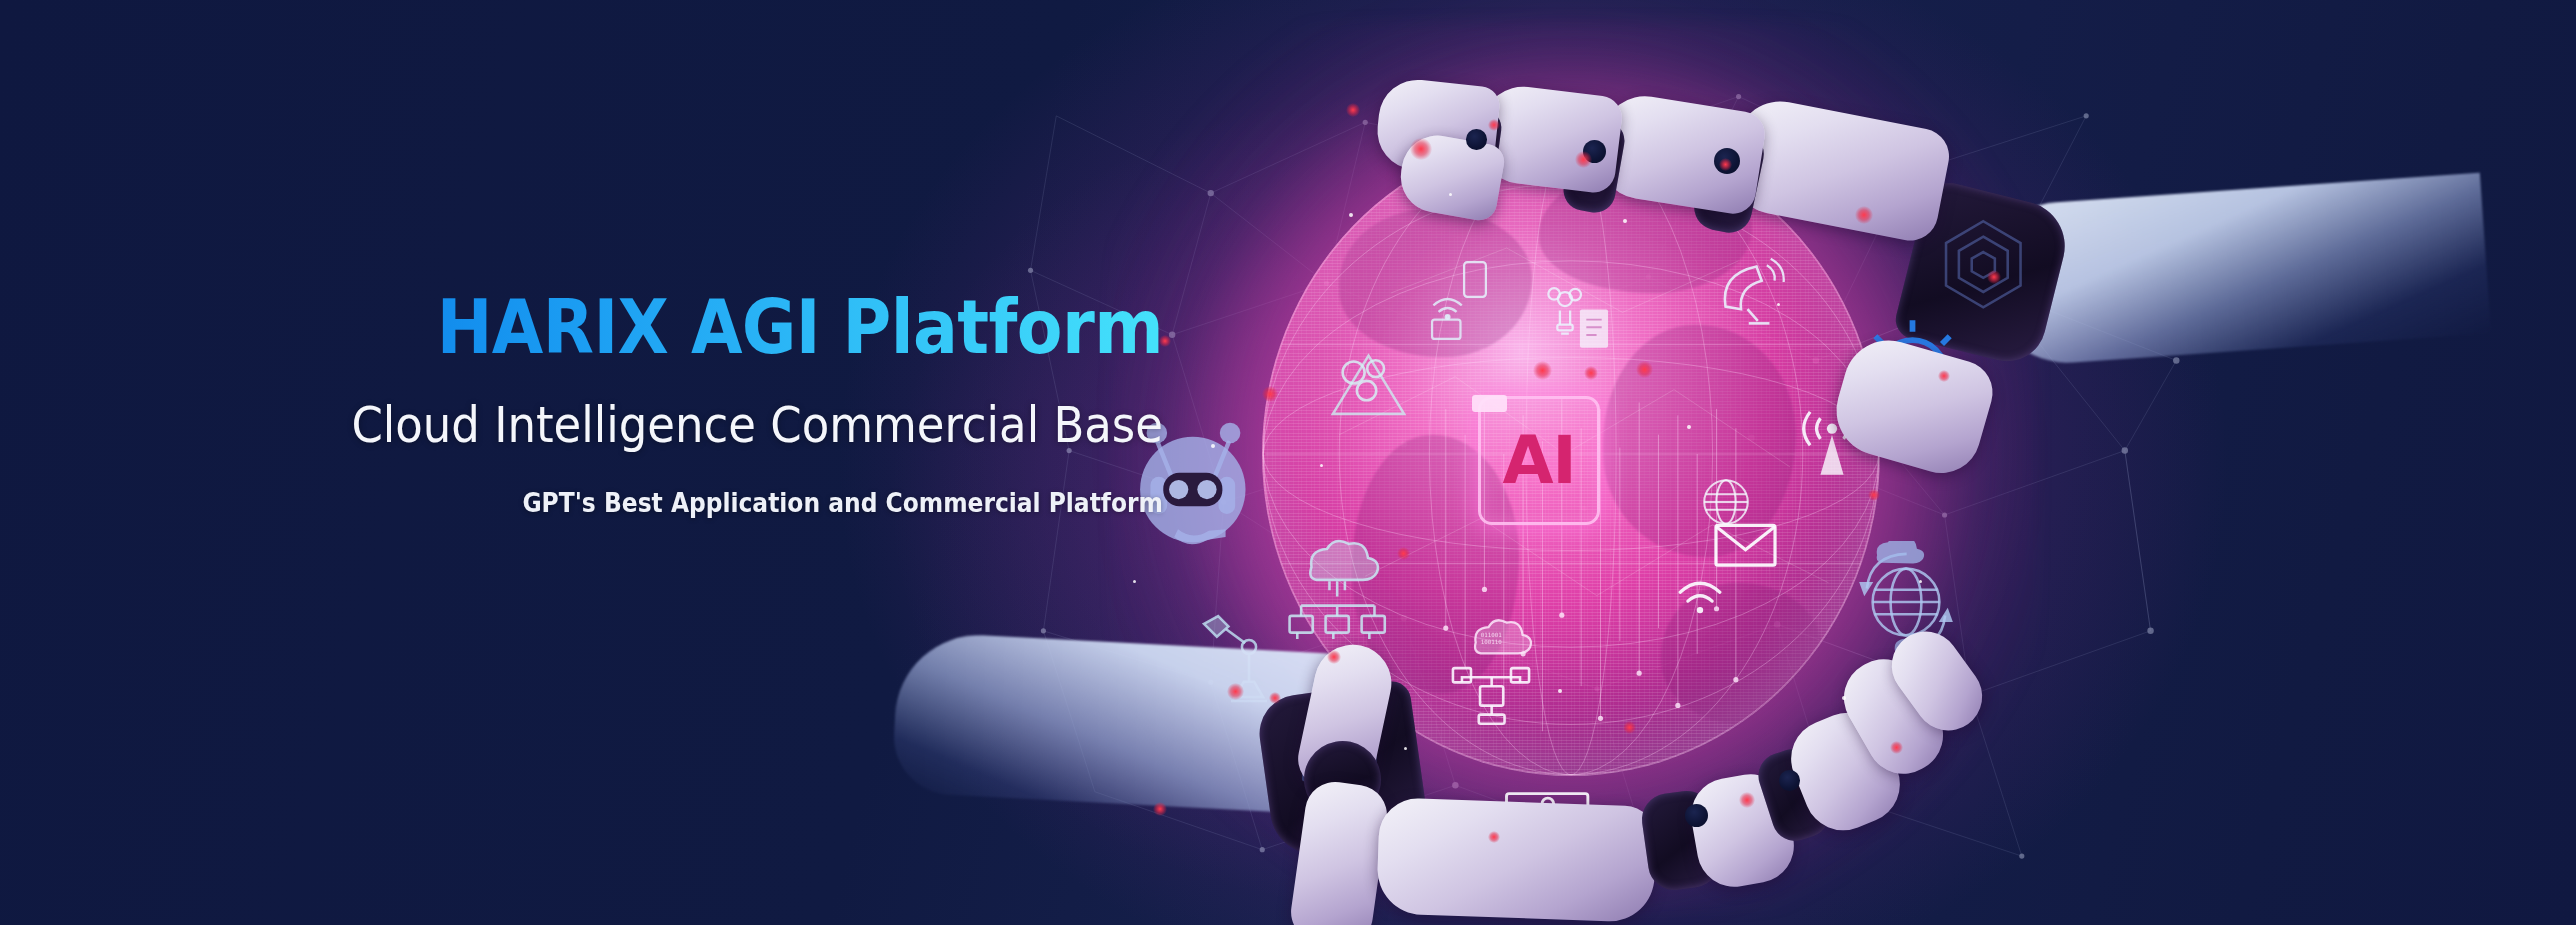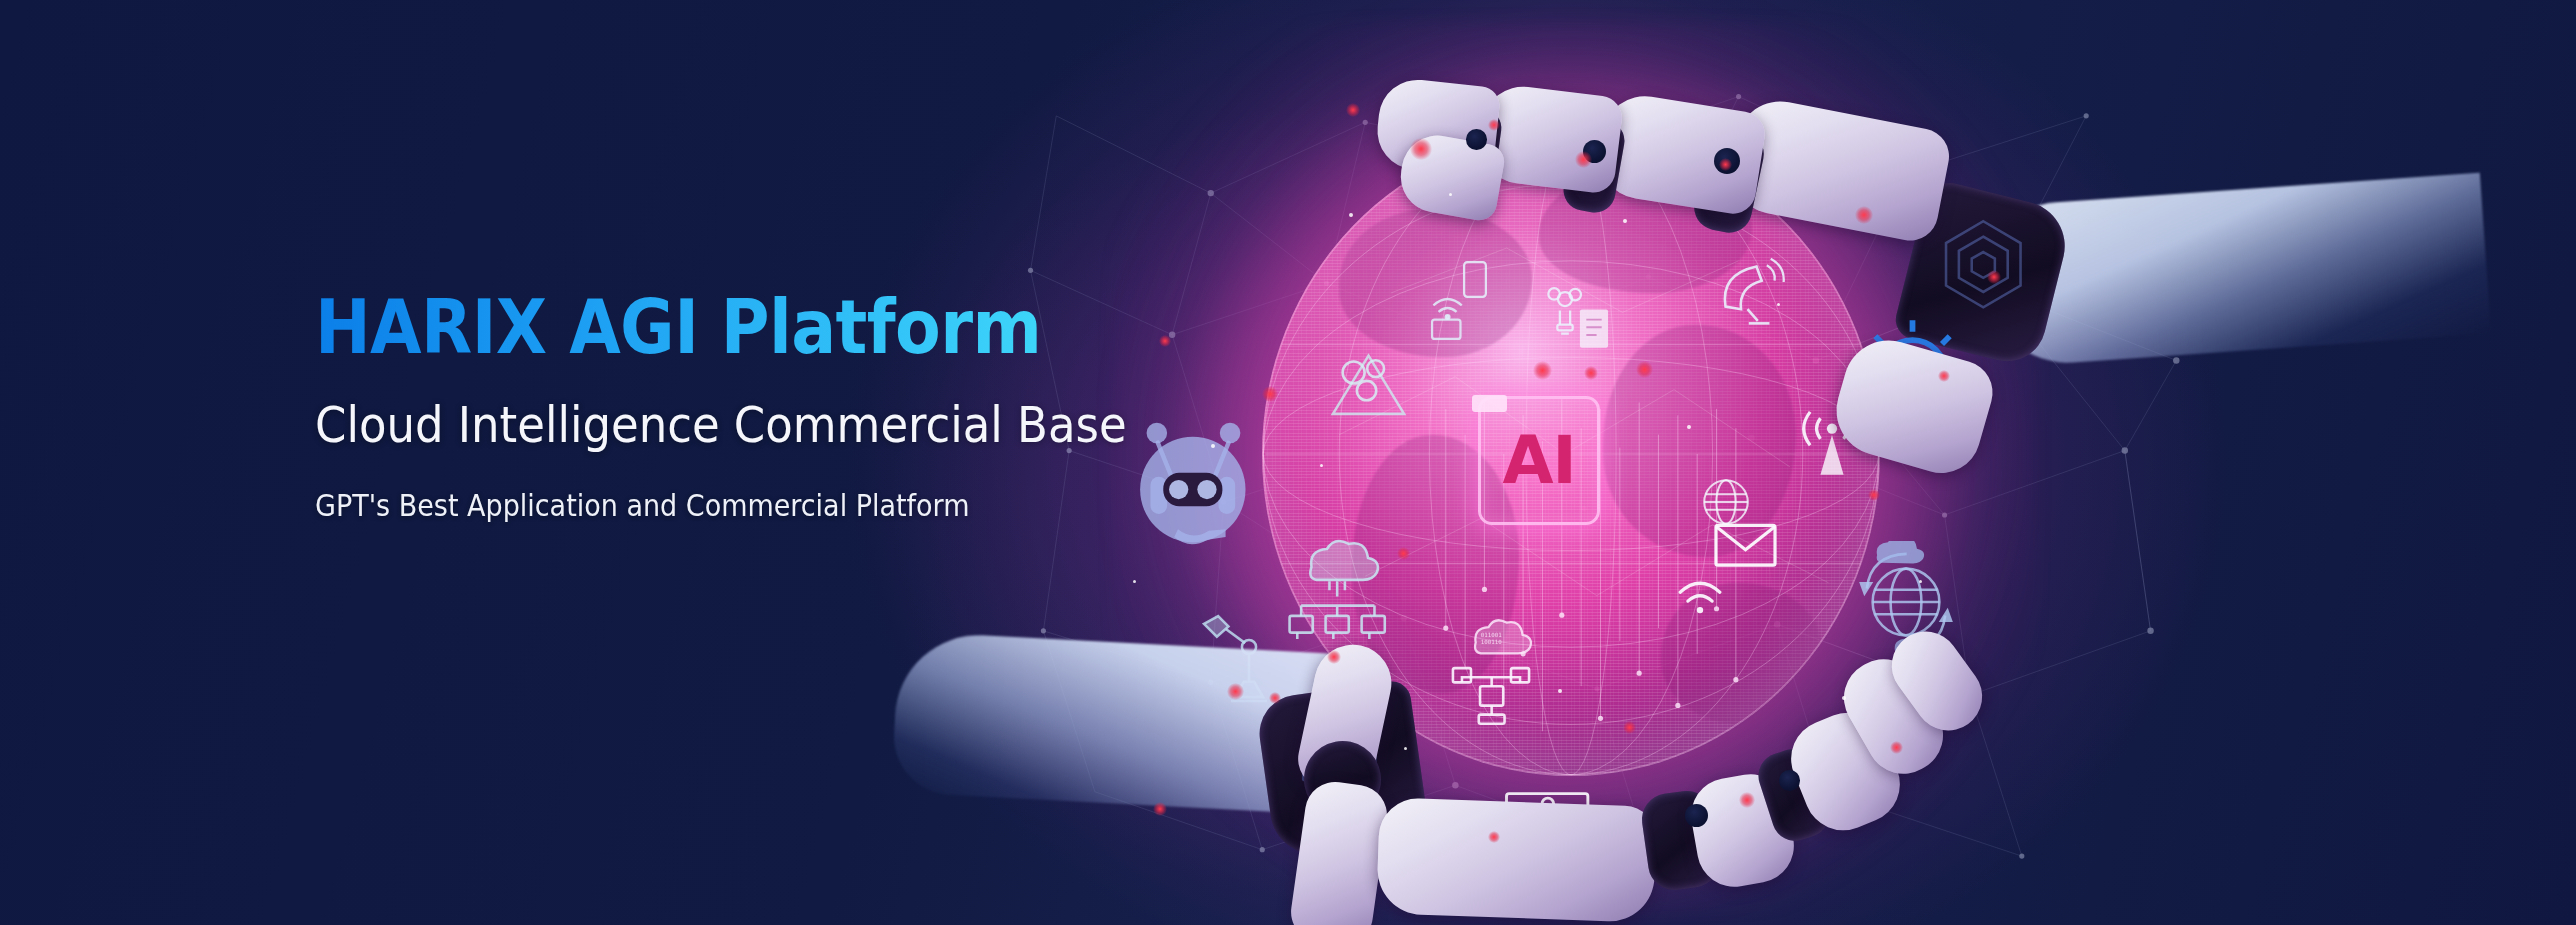--- a/index.html
+++ b/index.html
@@ -108,40 +108,40 @@
     background:linear-gradient(150deg,#f3f2f8 0%,#e3def0 26%,#cfc4e2 52%,#b4a4cf 76%,#8e7bb0 100%);
     box-shadow:0 3.9px 14px rgba(30,10,50,.45);
   }
   .joint{
     position:absolute;
     background:linear-gradient(150deg,#241a3c 0%,#120c22 55%,#2a1d44 100%);
     box-shadow:inset 0 0 9px rgba(120,90,170,.5);
   }
 
   
-  .copy{position:absolute;left:315px;top:289px;width:837px;}
+  .copy{position:absolute;left:326px;top:289px;width:837px;text-align:right;}
   .title{
     font-family:"DejaVu Sans Condensed","Liberation Sans Narrow","Liberation Sans",sans-serif;
     font-weight:700;font-size:74px;line-height:1.04;
     letter-spacing:-0.6px;
     margin:0;
     background:linear-gradient(90deg,#0b7fe8 0%,#1a9bf2 28%,#2fbdf7 62%,#45e2fb 100%);
     -webkit-background-clip:text;background-clip:text;
     -webkit-text-fill-color:transparent;color:transparent;
     white-space:nowrap;
   }
   .subtitle{
     font-family:"DejaVu Sans Condensed","Liberation Sans Narrow","Liberation Sans",sans-serif;
     font-weight:300;font-size:50px;line-height:1.12;
     margin:31px 0 0 0;color:#f4f6fb;white-space:nowrap;
     text-shadow:0 1.3px 6.4px rgba(0,0,0,.35);
   }
   .tagline{
     font-family:"DejaVu Sans Condensed","Liberation Sans Narrow","Liberation Sans",sans-serif;
-    font-weight:400;font-size:30px;line-height:1.2;
+    font-weight:700;font-size:26px;line-height:1.2;
     margin:35px 0 0 0;color:#eef1f8;white-space:nowrap;
     text-shadow:0 1.3px 5.2px rgba(0,0,0,.35);
   }
 
   .glowdot{position:absolute;border-radius:50%;
      background:radial-gradient(circle,#ff3a4e 0%,rgba(230,40,70,.55) 40%,rgba(200,30,60,0) 72%);}
   .whitedot{position:absolute;border-radius:50%;background:rgba(255,255,255,.85);}
 </style>
 </head>
 <body>

